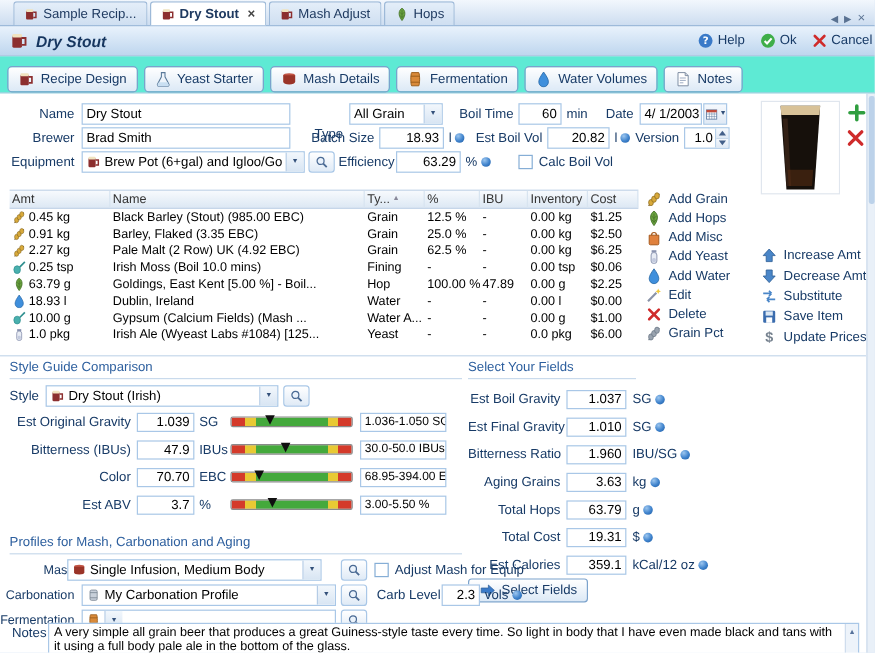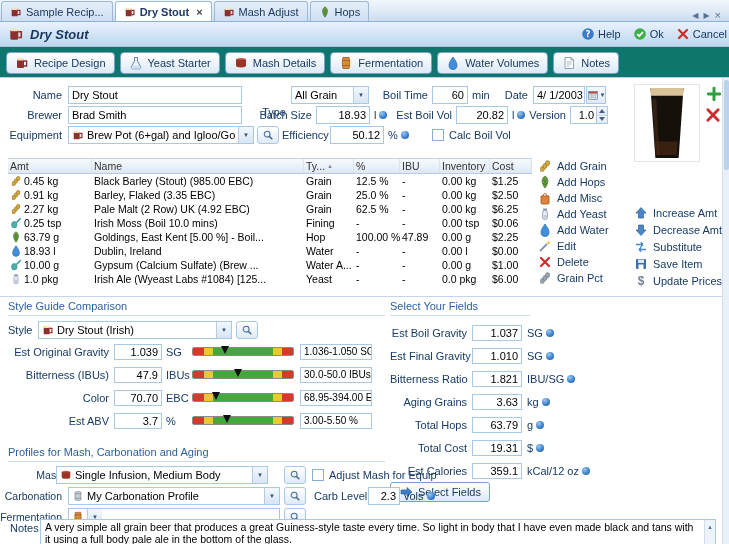--- a/index.html
+++ b/index.html
@@ -4,34 +4,34 @@
 <style>
 *{box-sizing:border-box;margin:0;padding:0}
 html,body{width:729px;height:544px}
 body{font-family:"Liberation Sans","DejaVu Sans",sans-serif;font-size:11px;color:#000;background:#d9e6f4;overflow:hidden}
 .window{position:relative;width:729px;height:544px;overflow:hidden}
 .abs{position:absolute}
 .ic{display:inline-flex;width:14px;height:14px;flex:none;align-items:center;justify-content:center}
 .ic svg{width:100%;height:100%;display:block}
 .ic12{width:12px;height:12px}.ic16{width:16px;height:16px}.ic18{width:18px;height:18px}
 
-.tabbar{position:absolute;left:0;top:0;width:729px;height:22px;background:linear-gradient(#f2f7fd,#cdddf0);border-bottom:1px solid #8fb0d4;display:flex;align-items:flex-end;padding-left:1px}
+.tabbar{position:absolute;left:0;top:0;width:729px;height:22px;background:linear-gradient(#f2f7fd,#cdddf0);border-bottom:1px solid #8fb0d4;display:flex;align-items:flex-end;padding-left:11px}
 .tab{display:flex;align-items:center;gap:4px;height:20px;padding:0 8px;border:1px solid #9db9d8;border-bottom:none;border-radius:3px 3px 0 0;background:linear-gradient(#e4eef9,#cfdff1);color:#1f3a60;margin-right:2px;white-space:nowrap}
 .tab .ic{width:12px;height:12px}
 .tab.active{background:#fff;font-weight:bold}
 .closex{margin-left:3px;color:#444;font-size:11px}
 .tabnav{margin-left:auto;display:flex;align-items:center;gap:5px;padding:0 8px;color:#5a7292;font-size:8px}
 .tabnav .nx{font-size:11px}
 
 .titlebar{position:absolute;left:0;top:22px;width:729px;height:25px;background:linear-gradient(#e9f2fc,#bed6ee);border-bottom:1px solid #a8c4e0;display:flex;align-items:center;padding:0 2px 0 8px}
 .title{font-size:13px;font-weight:bold;font-style:italic;color:#16365f;margin-left:6px}
 .tspacer{flex:1}
 .tbtn{display:flex;align-items:center;gap:3px;margin-left:12px;color:#173a66;white-space:nowrap}
 
-.toolbar{position:absolute;left:0;top:47px;width:729px;height:31px;background:#0f766e;border-bottom:1px solid #b8cce4;display:flex;align-items:flex-end;padding:3px 6px;gap:5px}
+.toolbar{position:absolute;left:0;top:47px;width:729px;height:31px;background:#5eead4;border-bottom:1px solid #b8cce4;display:flex;align-items:flex-start;padding:8px 6px;gap:5px}
 .vbtn{display:flex;align-items:center;gap:5px;padding:3px 8px;border:1px solid #7ba2cc;border-radius:4px;background:linear-gradient(#ffffff,#dce9f6);color:#173a66;white-space:nowrap}
 
 .main{position:absolute;left:0;top:78px;width:722px;height:466px;background:#fff;overflow:hidden}
 .lbl{position:absolute;color:#173a66;text-align:right;line-height:18px;white-space:nowrap}
 .lbl-l{position:absolute;color:#173a66;line-height:14px;white-space:nowrap}
 .inp{border:1px solid #a9c7e7;background:#fff;height:18px;line-height:16px;padding:0 3px;overflow:hidden;white-space:nowrap}
 .inp.num{text-align:right}
 .unit{position:absolute;color:#173a66;line-height:18px;display:flex;align-items:center;gap:3px;white-space:nowrap}
 .dot{display:inline-block;width:8px;height:8px;border-radius:50%;background:radial-gradient(circle at 35% 30%,#9cc6ef 0%,#3e82cc 55%,#1f5a9e 100%);flex:none}
 .dd{position:absolute;border:1px solid #a9c7e7;background:#fff;height:18px;display:flex;align-items:center;gap:3px;padding-left:3px;overflow:hidden}
@@ -301,21 +301,21 @@
     </div>
     <div class="wbtn" style="left:257px;top:48px">
         <span class="ic ic12">
           <svg viewBox="0 0 14 14">
             <circle cx="6" cy="6" r="3.4" fill="#eaf2fb" stroke="#4a6a94" stroke-width="1.2"></circle>
             <line x1="8.6" y1="8.6" x2="12" y2="12" stroke="#4a6a94" stroke-width="1.8"></line>
           </svg>
         </span>
       </div>
     <span class="lbl" style="left:282px;top:48px;width:44px">Efficiency</span>
-    <div class="inp num abs" style="left:330px;top:48px;width:54px">50.12</div>
+    <div class="inp num abs" style="left:330px;top:48px;width:54px">63.29</div>
     <span class="unit" style="left:388px;top:48px">
         <span>%</span>
         <span class="dot"></span>
       </span>
     <span class="cb" style="left:432px;top:51px"></span>
     <span class="lbl-l" style="left:449px;top:50px">Calc Boil Vol</span>
 
     <div class="abs glassbox" style="left:634px;top:6px;width:66px;height:78px">
       <svg viewBox="0 0 66 78" width="64" height="76">
         <rect x="0" y="0" width="66" height="78" fill="#ffffff"></rect>
@@ -471,21 +471,21 @@
         <div class="trow">
           <span class="tc c-amt">
             <span class="ic">
               <svg viewBox="0 0 14 14">
                 <line x1="7.5" y1="6.5" x2="12.5" y2="1.5" stroke="#2f8f8f" stroke-width="1.6"></line>
                 <ellipse cx="5" cy="9" rx="3.2" ry="3.8" fill="#49b0ae" stroke="#2f8f8f" stroke-width="0.7"></ellipse>
               </svg>
             </span>
             <span>10.00 g</span>
           </span>
-          <span class="tc c-name">Gypsum (Calcium Sulfate) (Brew ...</span>
+          <span class="tc c-name">Gypsum (Calcium Fields) (Mash ...</span>
           <span class="tc c-type">Water A...</span>
           <span class="tc c-pct">-</span>
           <span class="tc c-ibu">-</span>
           <span class="tc c-inv">0.00 g</span>
           <span class="tc c-cost">$1.00</span>
         </div>
         <div class="trow">
           <span class="tc c-amt">
             <span class="ic">
               <svg viewBox="0 0 14 14">
@@ -699,21 +699,21 @@
           <span class="dot"></span>
         </div>
         <div class="frow2">
           <span class="flbl">Est Final Gravity</span>
           <span class="fval inp num">1.010</span>
           <span class="funit">SG</span>
           <span class="dot"></span>
         </div>
         <div class="frow2">
           <span class="flbl">Bitterness Ratio</span>
-          <span class="fval inp num">1.821</span>
+          <span class="fval inp num">1.960</span>
           <span class="funit">IBU/SG</span>
           <span class="dot"></span>
         </div>
         <div class="frow2">
           <span class="flbl">Aging Grains</span>
           <span class="fval inp num">3.63</span>
           <span class="funit">kg</span>
           <span class="dot"></span>
         </div>
         <div class="frow2">

